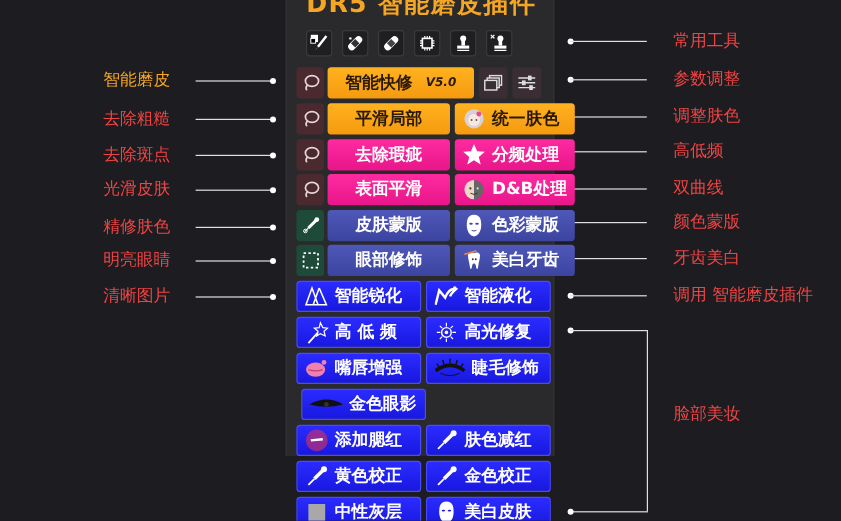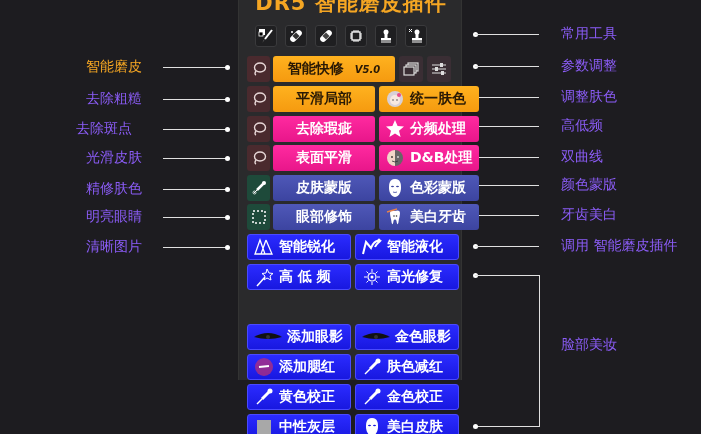--- a/index.html
+++ b/index.html
@@ -84,21 +84,21 @@
     .sq-btn {
       width: 24px; height: 26px; border-radius: 3px;
       background: #3a2e34; margin-left: 4px;
       display: flex; align-items: center; justify-content: center;
     }
     .sq-btn svg { width: 16px; height: 16px; }
 
     .label {
       position: absolute;
       font-size: 14px;
-      color: #8b5cf6;
+      color: #ef4444;
       white-space: nowrap;
     }
     .label.accent { color: #f5a623; }
     .line {
       position: absolute;
       height: 1px;
       background: #e0e0e0;
     }
     .dot {
       position: absolute;
@@ -112,21 +112,21 @@
 <body>
 
 <div class="label accent" style="left:86px; top:58px;">智能磨皮</div>
 <div class="line" style="left:163px; top:67px; width:64px;"></div>
 <div class="dot" style="left:225px; top:65px;"></div>
 
 <div class="label" style="left:86px; top:90px;">去除粗糙</div>
 <div class="line" style="left:163px; top:99px; width:64px;"></div>
 <div class="dot" style="left:225px; top:97px;"></div>
 
-<div class="label" style="left:76px; top:120px;">去除斑点</div>
+<div class="label" style="left:86px; top:120px;">去除斑点</div>
 <div class="line" style="left:163px; top:129px; width:64px;"></div>
 <div class="dot" style="left:225px; top:127px;"></div>
 
 <div class="label" style="left:86px; top:149px;">光滑皮肤</div>
 <div class="line" style="left:163px; top:158px; width:64px;"></div>
 <div class="dot" style="left:225px; top:156px;"></div>
 
 <div class="label" style="left:86px; top:180px;">精修肤色</div>
 <div class="line" style="left:163px; top:189px; width:64px;"></div>
 <div class="dot" style="left:225px; top:187px;"></div>
@@ -400,38 +400,51 @@
         <svg viewBox="0 0 20 20">
             <circle cx="10" cy="10" r="4" fill="none" stroke="#fff" stroke-width="1.2"></circle>
             <circle cx="10" cy="10" r="1.5" fill="#fff"></circle>
             <path d="M10 2v3M10 15v3M2 10h3M15 10h3M4.5 4.5l2 2M13.5 13.5l2 2M4.5 15.5l2-2M13.5 6.5l2-2" stroke="#fff" stroke-width="1"></path>
           </svg>
       </span>
       <span>高光修复</span>
     </div>
   </div>
 
+  <div class="row blue-row" style="top:294px;">
+    <div class="btn blue">
+      <span class="bicon">
+        <svg viewBox="0 0 20 20">
+            <ellipse cx="9" cy="11" rx="8" ry="6" fill="#f080b0"></ellipse>
+            <path d="M3 11 Q9 13 15 11" stroke="#c04070" stroke-width="1" fill="none"></path>
+            <circle cx="16" cy="5" r="2" fill="#f080b0"></circle>
+          </svg>
+      </span>
+      <span>嘴唇增强</span>
+    </div>
+    <div class="btn blue">
+      <span class="bicon" style="width:26px;">
+        <svg viewBox="0 0 26 20" style="width:26px;">
+            <path d="M1 12 Q13 3 25 12" fill="none" stroke="#111" stroke-width="3"></path>
+            <path d="M4 9l-2-3M8 7l-1-4M13 6V2M18 7l1-4M22 9l2-3" stroke="#111" stroke-width="1.2"></path>
+            <path d="M5 14 Q13 18 21 14" fill="none" stroke="#111" stroke-width="0.8"></path>
+          </svg>
+      </span>
+      <span>睫毛修饰</span>
+    </div>
+  </div>
 
   <div class="row blue-row" style="top:324px;">
     <div class="btn blue">
       <span class="bicon" style="width:28px;">
         <svg viewBox="0 0 28 20" style="width:28px;">
             <path d="M0 10 Q14 2 28 10 Q14 14 0 10z" fill="#111"></path>
             <circle cx="14" cy="10" r="2" fill="#333"></circle>
           </svg>
       </span>
-      <span>添加眼影</span>
-    </div>
-    <div class="btn blue">
-      <span class="bicon" style="width:28px;">
-        <svg viewBox="0 0 28 20" style="width:28px;">
-            <path d="M0 10 Q14 2 28 10 Q14 14 0 10z" fill="#111"></path>
-            <circle cx="14" cy="10" r="2" fill="#333"></circle>
-          </svg>
-      </span>
       <span>金色眼影</span>
     </div>
   </div>
 
   <div class="row blue-row" style="top:354px;">
     <div class="btn blue">
       <span class="bicon">
         <svg viewBox="0 0 20 20">
             <circle cx="10" cy="10" r="9" fill="#c03070" opacity="0.7"></circle>
             <path d="M5 10 L15 9" stroke="#fff" stroke-width="2"></path>

